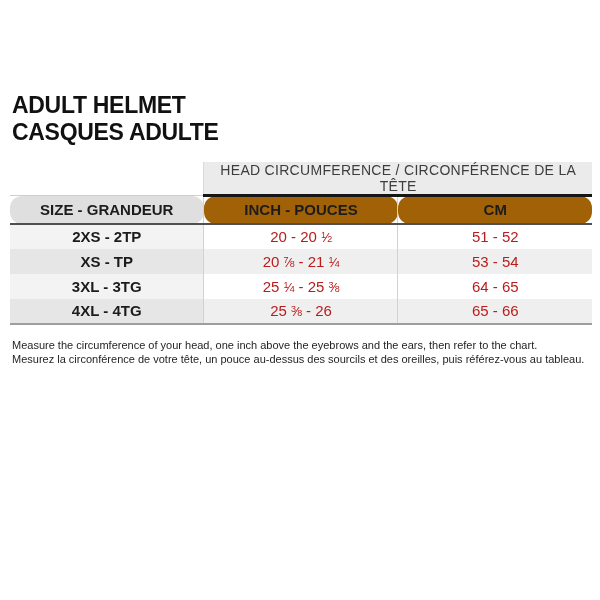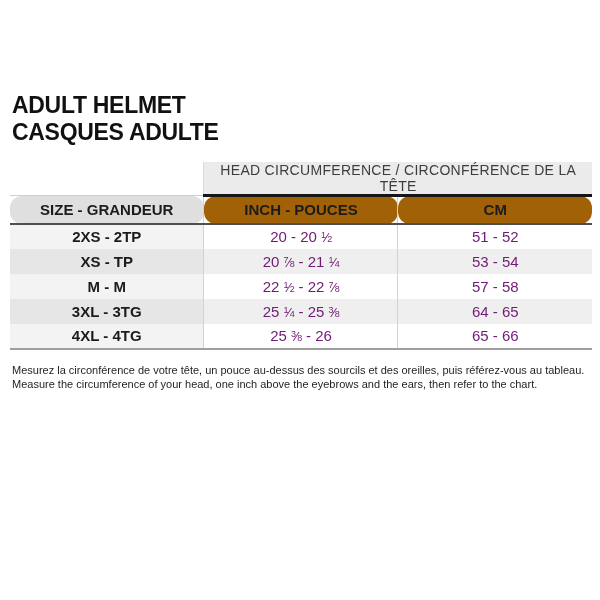--- a/index.html
+++ b/index.html
@@ -69,21 +69,21 @@
   th.inch-h, th.cm-h {
     background: #a16207;
     border-top: 3px solid #161616;
   }
   th.cm-h { border-left: 1px solid #d2d2d2; }
   th.inch-h { border-left: 1px solid #d2d2d2; }
   
   tbody tr { height: 25px; }
   tbody td {
     font-size: 15px;
-    color: #701a75;
+    color: #b91c1c;
   }
   tbody td.size-cell { font-weight: 700; color: #1b1b1b; }
   tbody td.inch-cell, tbody td.cm-cell {
     font-weight: 500;
     border-left: 1px solid #d2d2d2;
   }
   tbody tr:nth-child(odd) td { background: #ffffff; }
   tbody tr:nth-child(odd) td.size-cell { background: #f3f3f3; }
   tbody tr:nth-child(even) td { background: #efefef; }
   tbody tr:nth-child(even) td.size-cell { background: #e6e6e6; }
@@ -135,35 +135,30 @@
         <td class="size-cell">2XS - 2TP</td>
         <td class="inch-cell">20 - 20 <span class="frac"><span class="num">1</span><span class="sl">⁄</span><span class="den">2</span></span></td>
         <td class="cm-cell">51 - 52</td>
       </tr>
       <tr>
         <td class="size-cell">XS - TP</td>
         <td class="inch-cell">20 <span class="frac"><span class="num">7</span><span class="sl">⁄</span><span class="den">8</span></span> - 21 <span class="frac"><span class="num">1</span><span class="sl">⁄</span><span class="den">4</span></span></td>
         <td class="cm-cell">53 - 54</td>
       </tr>
       <tr>
-        <td class="size-cell">M - M</td>
-        <td class="inch-cell">22 <span class="frac"><span class="num">1</span><span class="sl">⁄</span><span class="den">2</span></span> - 22 <span class="frac"><span class="num">7</span><span class="sl">⁄</span><span class="den">8</span></span></td>
-        <td class="cm-cell">57 - 58</td>
-      </tr>
-      <tr>
         <td class="size-cell">3XL - 3TG</td>
         <td class="inch-cell">25 <span class="frac"><span class="num">1</span><span class="sl">⁄</span><span class="den">4</span></span> - 25 <span class="frac"><span class="num">3</span><span class="sl">⁄</span><span class="den">8</span></span></td>
         <td class="cm-cell">64 - 65</td>
       </tr>
       <tr>
         <td class="size-cell">4XL - 4TG</td>
         <td class="inch-cell">25 <span class="frac"><span class="num">3</span><span class="sl">⁄</span><span class="den">8</span></span> - 26</td>
         <td class="cm-cell">65 - 66</td>
       </tr>
     </tbody>
   </table>
 
   <div class="footer-notes">
+    <div class="footer-line">Measure the circumference of your head, one inch above the eyebrows and the ears, then refer to the chart.</div>
     <div class="footer-line">Mesurez la circonférence de votre tête, un pouce au-dessus des sourcils et des oreilles, puis référez-vous au tableau.</div>
-    <div class="footer-line">Measure the circumference of your head, one inch above the eyebrows and the ears, then refer to the chart.</div>
   </div>
 
 </div>
 
 </body></html>

